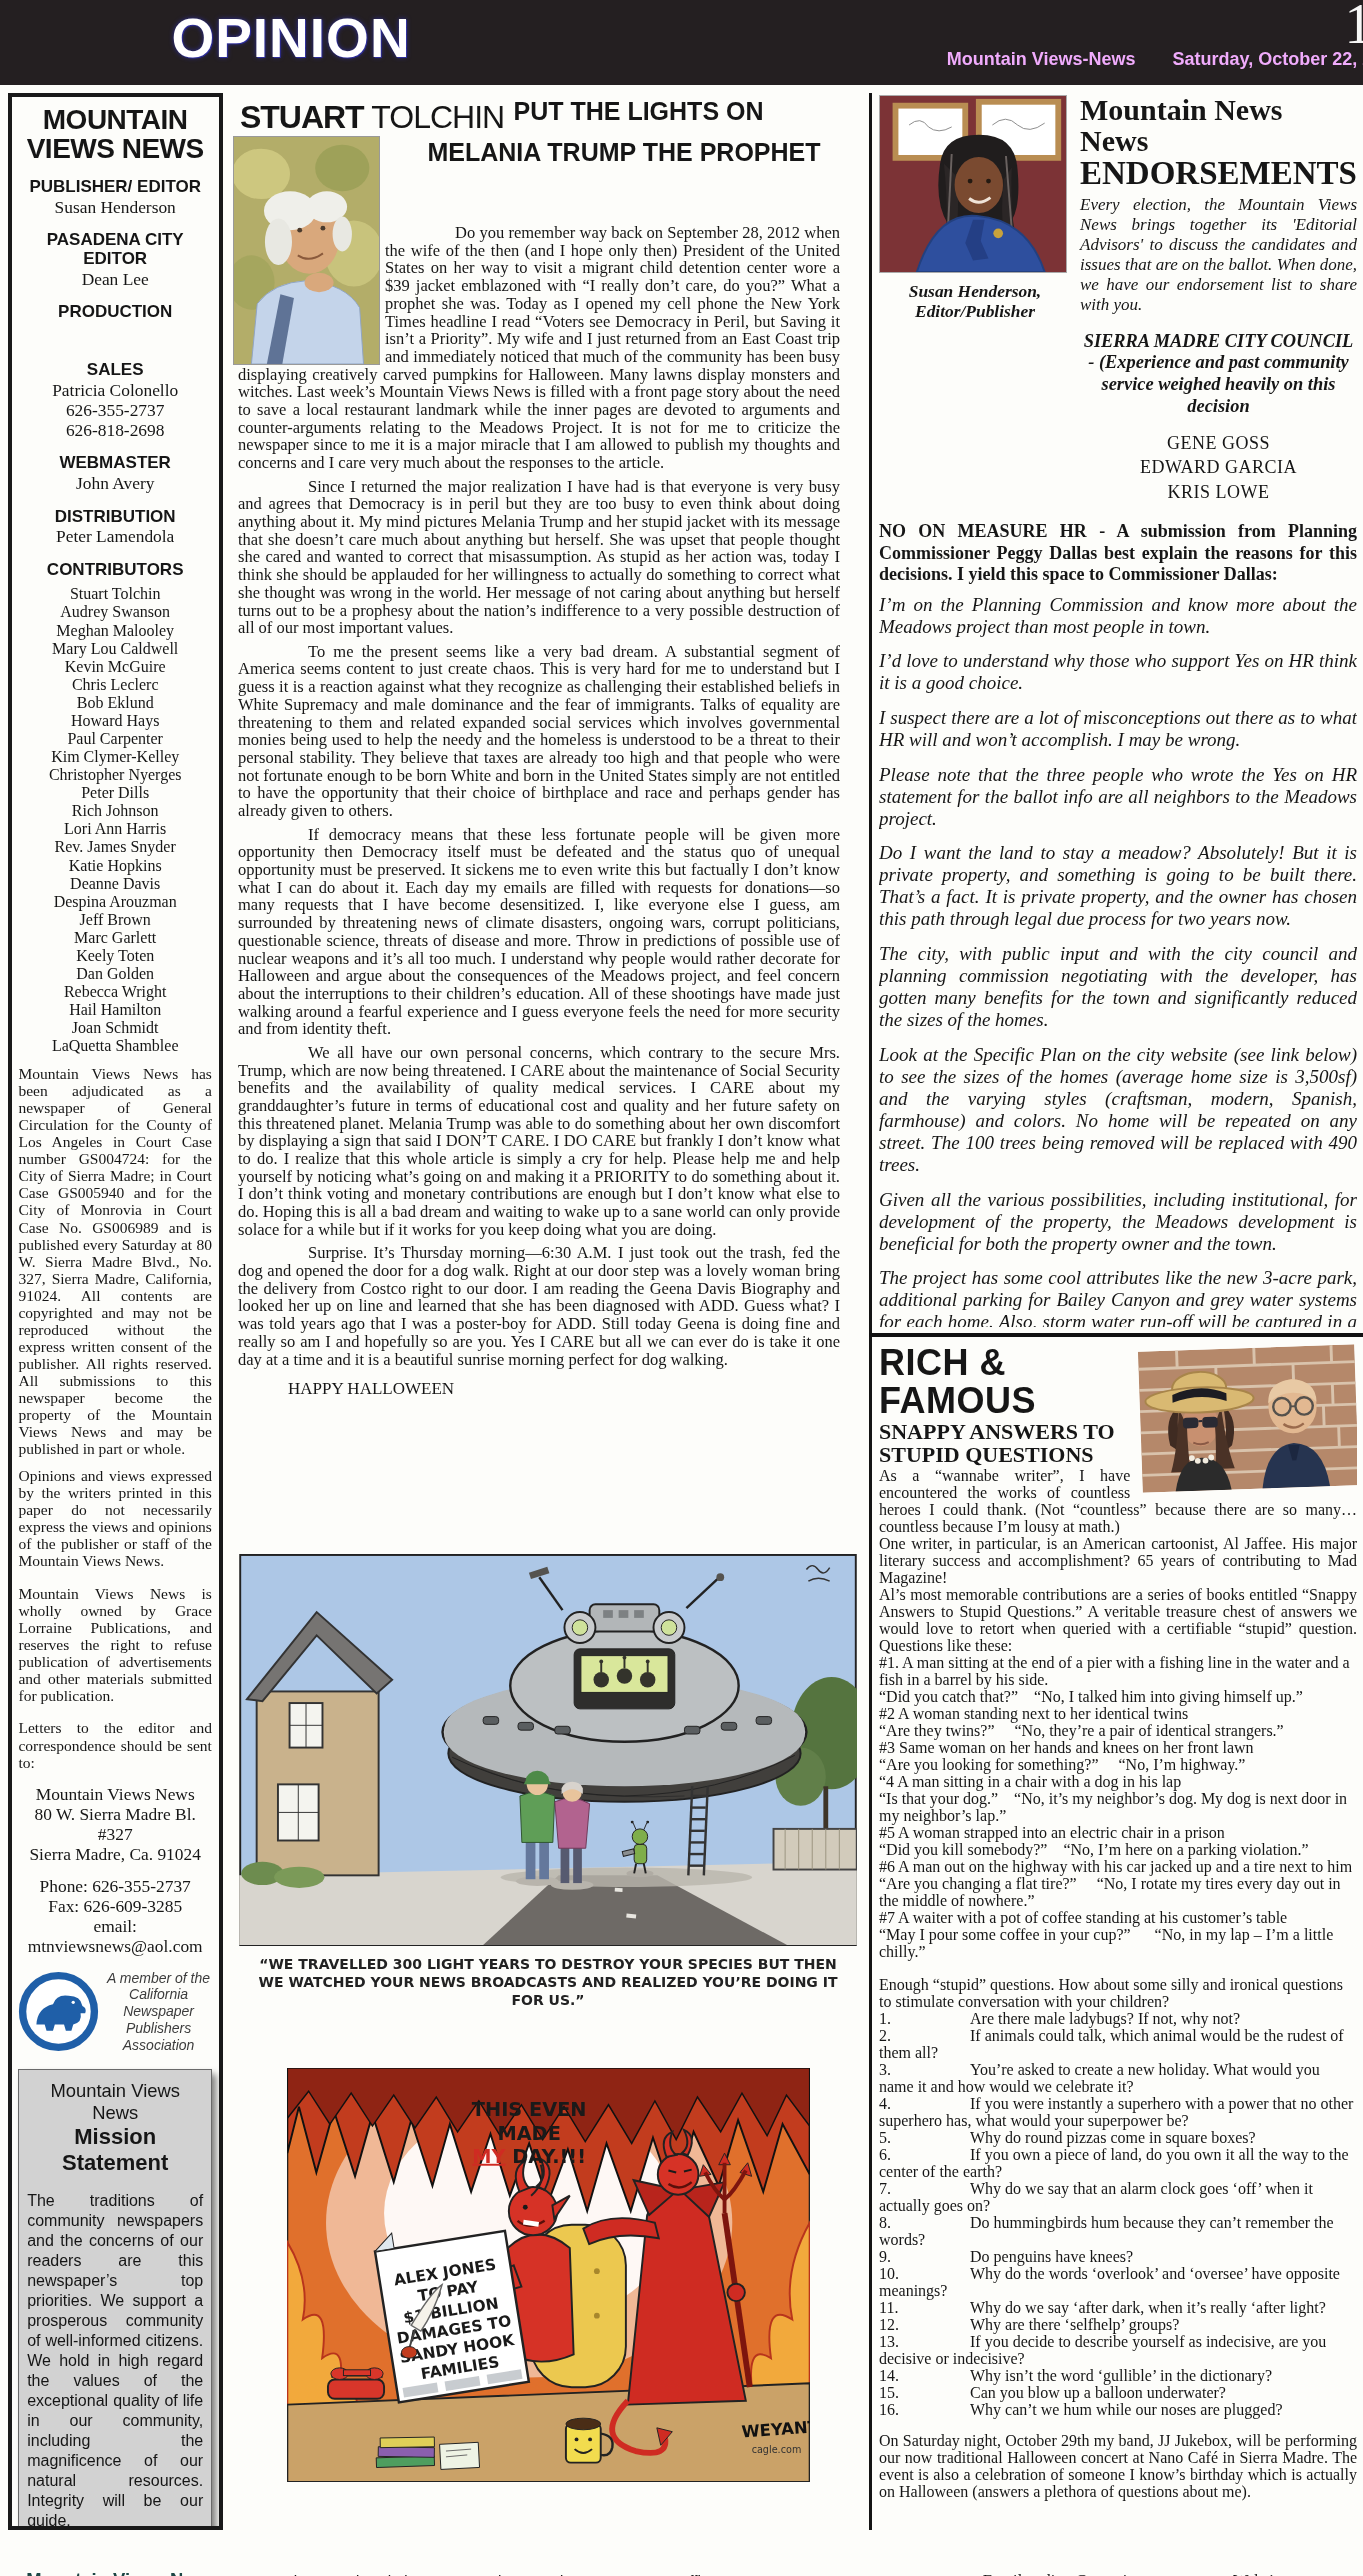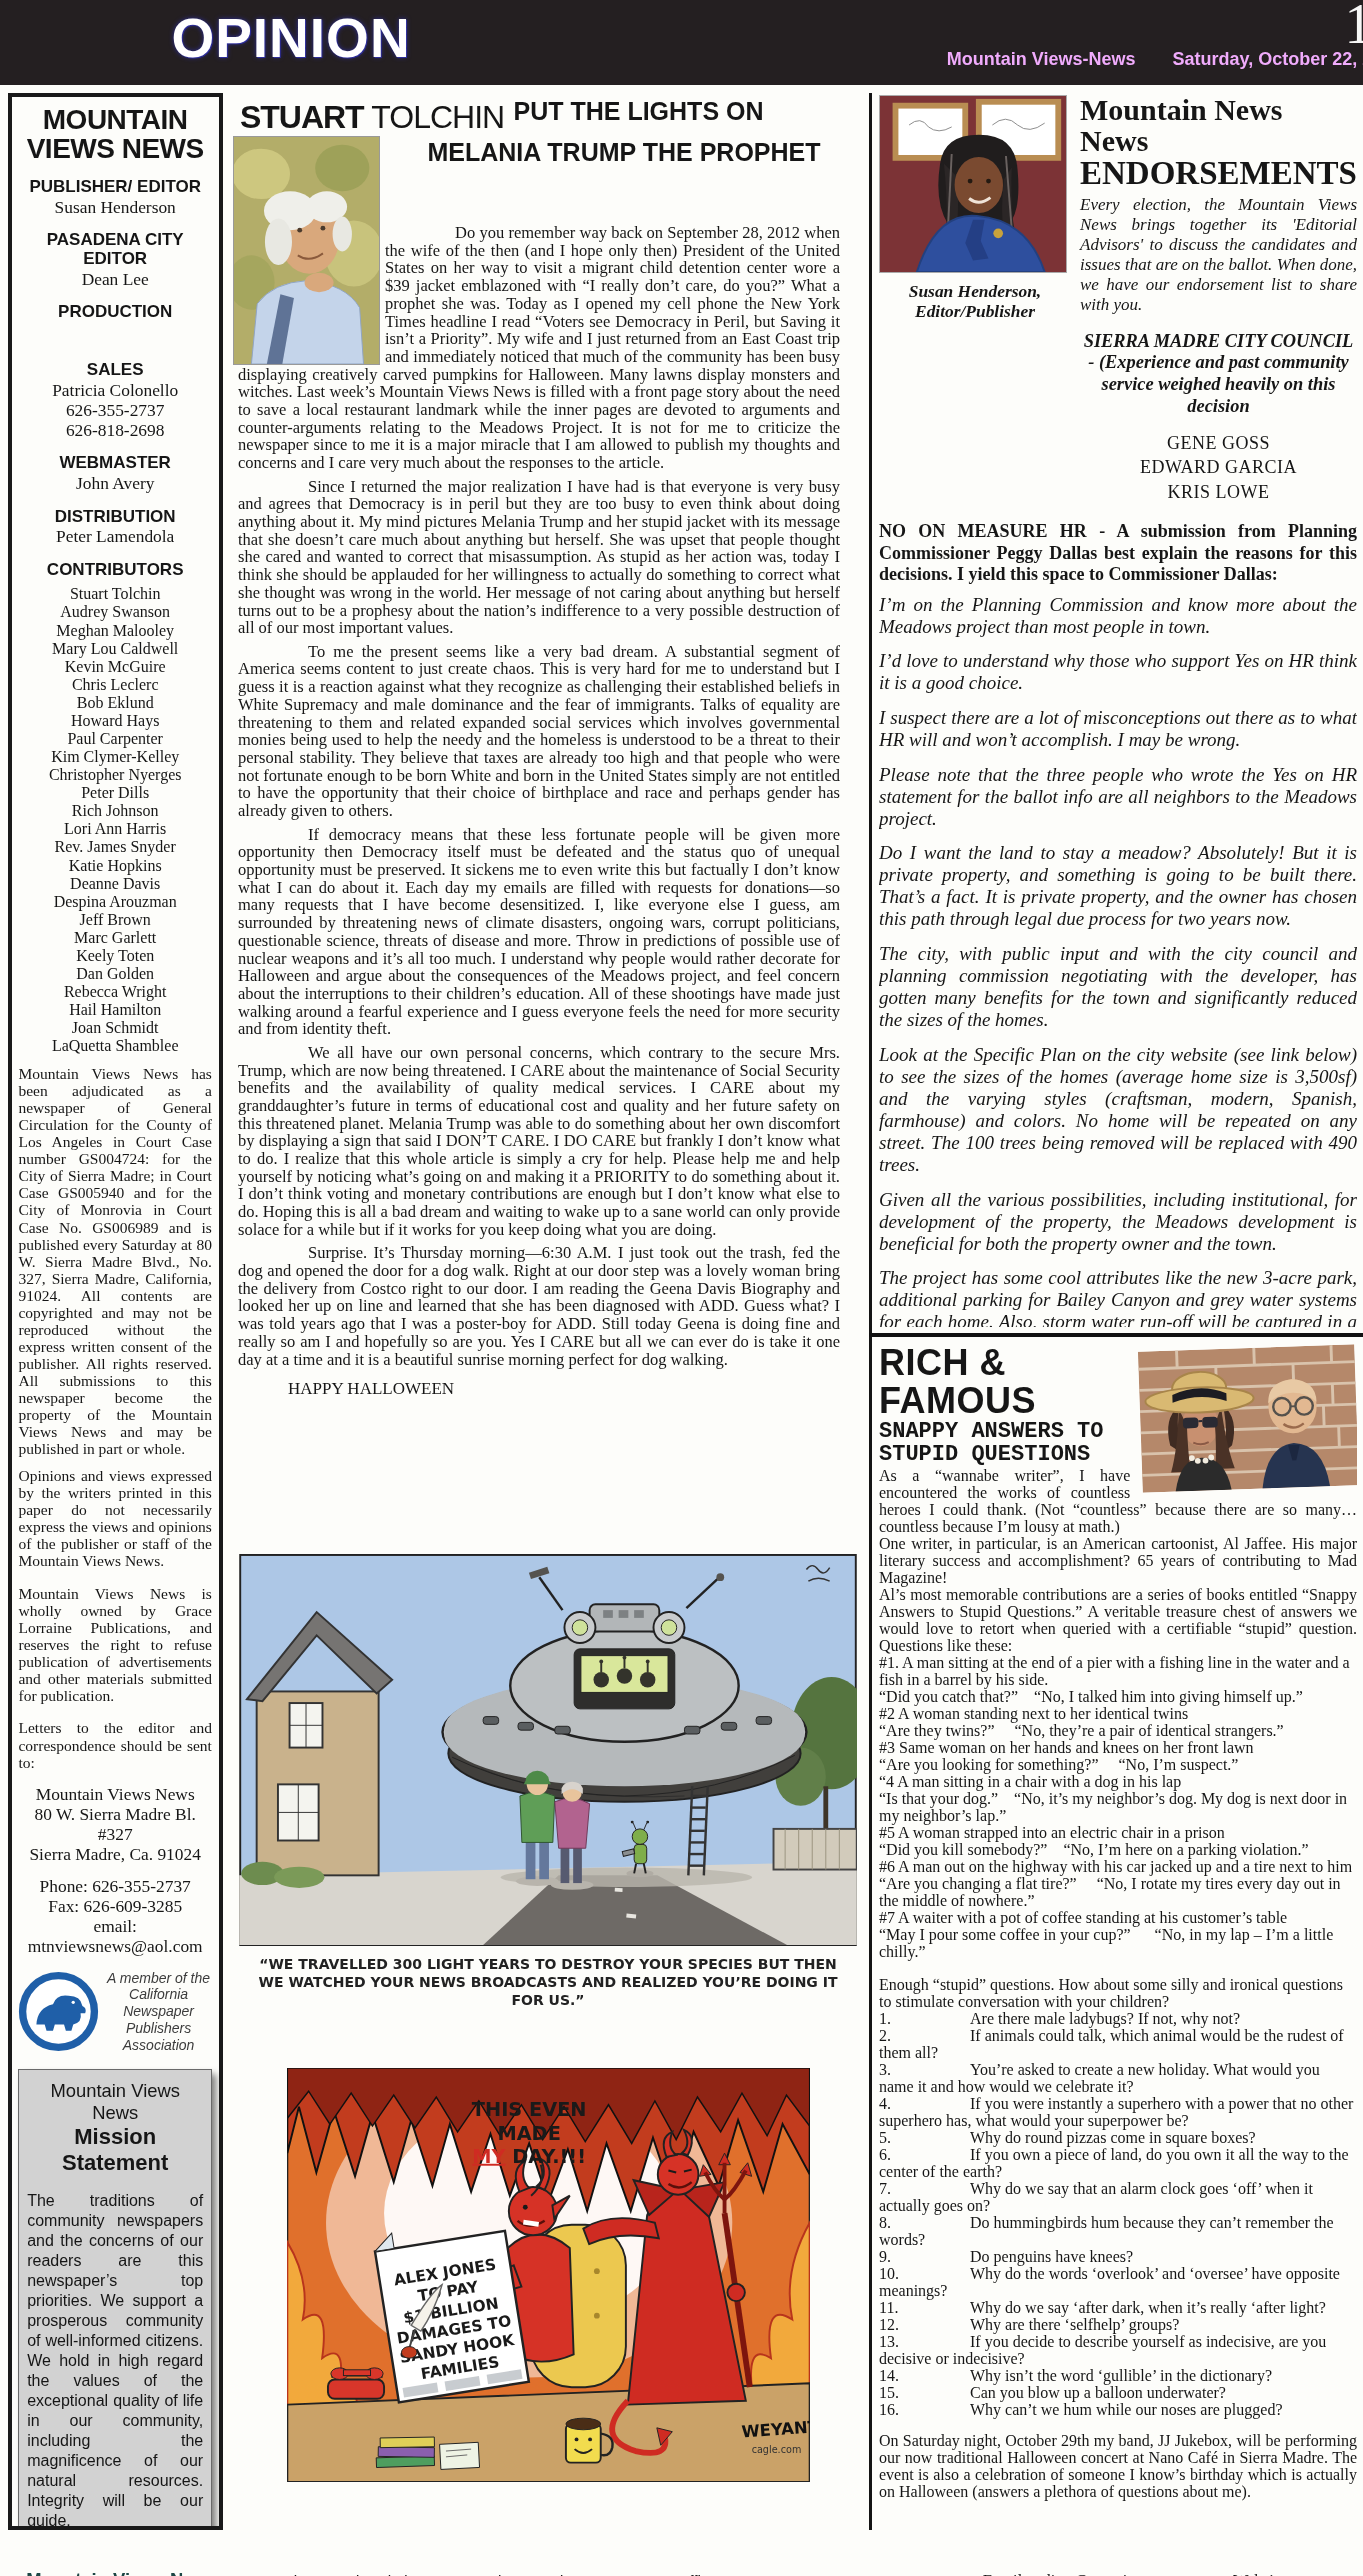--- a/index.html
+++ b/index.html
@@ -67,21 +67,21 @@
   .council{font-weight:700;font-style:italic;font-size:18.4px;line-height:1.18;text-align:center;margin-top:15.5px;font-family:Liberation Serif, serif;}
   .names{font-size:18px;line-height:1.35;text-align:center;margin-top:13.6px;letter-spacing:0.5px;}
   .measure{clear:both;font-weight:700;font-size:18px;line-height:1.2;text-align:justify;padding-top:17.4px;}
   .letters{margin-top:7.7px;}
   .lp{font-style:italic;font-size:19px;line-height:1.16;text-align:justify;margin:0 0 12.6px 0;}
   .hr2{position:absolute;left:869px;top:1333px;width:495px;height:3.9px;background:#111;}
   .rich{position:absolute;left:879px;top:1344px;width:478px;height:1185px;overflow:hidden;}
   .rf-photo{float:right;width:217px;height:145px;margin:3.9px 0 5.8px 9.7px;}
   .rf-photo svg{transform:rotate(-2deg);}
   .rf-title{font-family:"Liberation Sans",sans-serif;font-weight:700;font-size:36px;letter-spacing:0.5px;line-height:1.05;}
-  .rf-sub{font-family:Liberation Mono, monospace;font-weight:700;font-size:22px;line-height:1.08;width:242px;}
+  .rf-sub{font-family:Liberation Serif, serif;font-weight:700;font-size:22px;line-height:1.08;width:242px;}
   .rp{font-size:16px;line-height:17px;text-align:justify;margin:0;}
   .qa{font-size:16px;line-height:17px;white-space:pre-wrap;}
   .kids-intro{font-size:16px;line-height:17px;margin-top:15.5px;}
   .kq{font-size:16px;line-height:17px;}
   .kqn{display:inline-block;width:91px;}
   .cp{font-size:16px;line-height:17px;text-align:justify;margin-top:14.5px;}
   
   .footer{position:absolute;left:9.7px;top:2549px;width:1350px;white-space:pre;font-size:16.5px;}
   .f-name{font-family:"Liberation Sans",sans-serif;font-weight:700;font-size:18.4px;color:#1c4644;margin-right:25px;}
   .f-sans{font-family:"Liberation Sans",sans-serif;font-size:15.5px;margin-right:15.5px;}
@@ -535,21 +535,21 @@
         <p class="rp">As a “wannabe writer”, I have encountered the works of countless heroes I could thank. (Not “countless” because there are so many… countless because I’m lousy at math.)</p>
         <p class="rp">One writer, in particular, is an American cartoonist, Al Jaffee. His major literary success and accomplishment? 65 years of contributing to Mad Magazine!</p>
         <p class="rp">Al’s most memorable contributions are a series of books entitled “Snappy Answers to Stupid Questions.” A veritable treasure chest of answers we would love to retort when queried with a certifiable “stupid” question.  Questions like these:</p>
       </div>
     <div>
         <div class="qa">#1. A man sitting at the end of a pier with a fishing line in the water and a fish in a barrel by his side.</div>
         <div class="qa">“Did you catch that?”    “No, I talked him into giving himself up.”</div>
         <div class="qa">#2 A woman standing next to her identical twins</div>
         <div class="qa">“Are they twins?”     “No, they’re a pair of identical strangers.”</div>
         <div class="qa">#3 Same woman on her hands and knees on her front lawn</div>
-        <div class="qa">“Are you looking for something?”     “No, I’m suspect.”</div>
+        <div class="qa">“Are you looking for something?”     “No, I’m highway.”</div>
         <div class="qa">“4 A man sitting in a chair with a dog in his lap</div>
         <div class="qa">“Is that your dog.”    “No, it’s my neighbor’s dog. My dog is next door in my neighbor’s lap.”</div>
         <div class="qa">#5 A woman strapped into an electric chair in a prison</div>
         <div class="qa">“Did you kill somebody?”    “No, I’m here on a parking violation.”</div>
         <div class="qa">#6 A man out on the highway with his car jacked up and a tire next to him</div>
         <div class="qa">“Are you changing a flat tire?”     “No, I rotate my tires every day out in the middle of nowhere.”</div>
         <div class="qa">#7 A waiter with a pot of coffee standing at his customer’s table</div>
         <div class="qa">“May I pour some coffee in your cup?”      “No, in my lap – I’m a little chilly.”</div>
       </div>
     <div class="kids-intro">Enough “stupid” questions. How about some silly and ironical questions to stimulate conversation with your children?</div>

